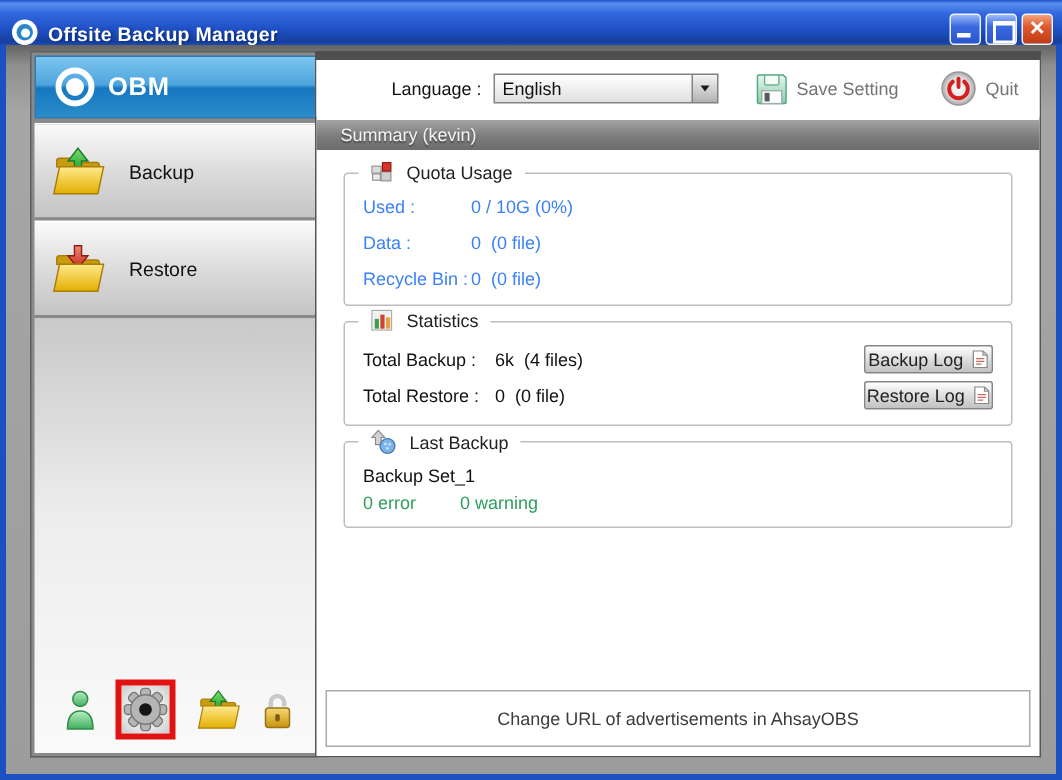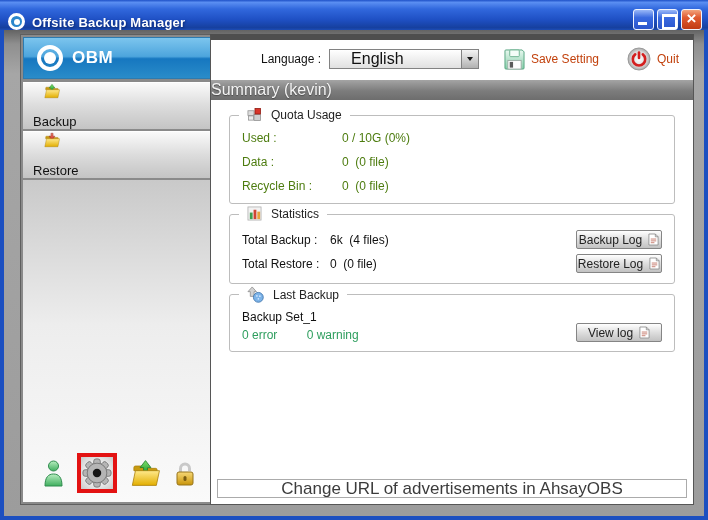--- a/index.html
+++ b/index.html
@@ -31,77 +31,77 @@
     background:linear-gradient(180deg,#636363 0%,#8f8f8f 14px,#a6a6a6 44px,#9c9c9c 100%); }
 
   
   .sidebar { position:absolute; left:16px; top:4px; width:198px; bottom:11px;
     background:#8a8a8a; border:1px solid #5f5f5f; display:flex; flex-direction:column; }
   .logo-btn { height:42px; margin:2px; border:1px solid #2d7bb0; display:flex; align-items:center; padding-left:13px;
     background:linear-gradient(180deg,#7cc5ee 0%,#4da5dd 46%,#1677c0 52%,#2a8cc9 100%); }
   .logo-ring { width:26px; height:26px; border:4px solid #fff; border-radius:50%; position:relative; }
   .logo-ring::after { content:""; position:absolute; inset:3px; background:#fff; border-radius:50%; }
   .logo-text { color:#fff; font-weight:bold; font-size:17px; margin-left:9px; letter-spacing:0.5px; }
-  .nav-btn { height:48px; margin:1px 2px 0; display:flex; padding-left:10px; gap:15px;
+  .nav-btn { height:64px; margin:1px 2px 0; display:flex; align-items:center; padding-left:10px; gap:15px;
     font-size:13px; color:#111; border-top:1px solid #fff; border-bottom:1px solid #8a8a8a;
-    background:linear-gradient(180deg,#fafafa,#dcdcdc 50%,#c4c4c4); cursor:pointer;flex-direction:column; }
+    background:linear-gradient(180deg,#fafafa,#dcdcdc 50%,#c4c4c4); cursor:pointer; }
   .sidebar-fill { flex:1; margin:1px 2px 2px; position:relative;
     background:linear-gradient(180deg,#c9c9c9,#ededed 45%,#fafafa); }
   .footer-icons { position:absolute; bottom:9px; left:0; right:0; display:flex; justify-content:center;
     align-items:center; gap:13px; }
   .gear-box { width:40px; height:40px; border:4px solid #e31212; display:flex; align-items:center;
     justify-content:center; background:radial-gradient(circle,#ffffff 25%,#c9c9c9 100%); }
 
   
   .main { position:absolute; left:206px; right:10px; top:4px; bottom:11px; background:#fff;
     border:1px solid #565656; border-top:6px solid #4e4e4e; display:flex; flex-direction:column; }
   .toolbar { height:38px; background:#fff; display:flex; align-items:center; padding:0 14px; flex:0 0 auto; }
   .lang-label { font-size:12px; color:#111; margin-right:8px;margin-left:36px; }
   .dropdown { width:150px; height:20px; border:1px solid #828282; display:flex; align-items:stretch;
     background:linear-gradient(180deg,#ffffff,#e0e0e0); cursor:pointer; }
-  .dropdown-value { flex:1; font-size:16px; color:#111; padding-left:5px; line-height:18px;margin-left:16px; }
+  .dropdown-value { flex:1; font-size:12px; color:#111; padding-left:5px; line-height:18px; }
   .dropdown-arrow { width:17px; border-left:1px solid #828282; display:flex; align-items:center;
     justify-content:center; background:linear-gradient(180deg,#f4f4f4,#b2b2b2); }
   .tri-down { width:0; height:0; border-left:3.5px solid transparent; border-right:3.5px solid transparent;
     border-top:4.5px solid #1a1a1a; }
   .toolbar-spacer { flex:1; }
-  .tool-btn { display:flex; align-items:center; gap:6px; font-size:12px; color:#c2410c; cursor:pointer; }
+  .tool-btn { display:flex; align-items:center; gap:6px; font-size:12px; color:#737373; cursor:pointer; }
   .tool-btn.save { margin-right:28px; }
 
-  .summary-bar { height:20px; margin-top:2px; flex:0 0 auto; display:flex; align-items:center; padding-left:0;
-    background:linear-gradient(180deg,#a4a4a4,#7c7c7c 55%,#6d6d6d); color:#f4f4f4; font-size:16px;
+  .summary-bar { height:20px; margin-top:2px; flex:0 0 auto; display:flex; align-items:center; padding-left:16px;
+    background:linear-gradient(180deg,#a4a4a4,#7c7c7c 55%,#6d6d6d); color:#f4f4f4; font-size:12px;
     text-shadow:0 1px 1px #4a4a4a; }
 
   .panel-body { flex:1; position:relative; padding:15px 10px 15px; }
 
   .groupbox { border:1px solid #bdbdbd; border-radius:3px; margin:0 8px 10px; padding:15px 12px 8px;
     position:relative; }
   .legend { position:absolute; top:-9px; left:9px; background:#fff; padding:0 8px; display:flex;
     align-items:center; gap:9px; font-size:12px; color:#222; }
 
-  .kv-row { display:flex; font-size:12px; color:#4d7c0f; margin-bottom:10px;gap:28px; }
+  .kv-row { display:flex; font-size:12px; color:#3b82f6; margin-bottom:10px; }
   .kv-label { width:72px; flex:0 0 auto; }
   .kv-value { white-space:pre; }
 
   .stat-row { display:flex; align-items:center; font-size:12px; color:#111; margin-bottom:5px; }
   .stat-label { width:88px; flex:0 0 auto; }
   .stat-value { flex:1; white-space:pre; }
 
   .log-btn { width:86px; height:19px; border:1px solid #858585; border-radius:2px; display:flex;
     align-items:center; justify-content:center; gap:6px; font-size:12px; color:#222; cursor:pointer;
     background:linear-gradient(180deg,#ffffff,#dedede 50%,#c2c2c2); flex:0 0 auto; }
 
   .lb-line { font-size:12px; color:#111; margin-bottom:4px; }
   .lb-status { font-size:12px; margin-top:2px; }
   .green { color:#2e9e5e; }
   .warn-gap { margin-left:26px;margin-top:28px; }
   .viewlog-pos { position:absolute; right:12px; bottom:9px; }
 
-  .ad-bar { position:absolute; left:6px; right:6px; bottom:6px; height:19px; border:1px solid #ababab;
-    background:#fff; display:flex; align-items:center; justify-content:center; font-size:17px; color:#3c3c3c;
+  .ad-bar { position:absolute; left:6px; right:6px; bottom:6px; height:38px; border:1px solid #ababab;
+    background:#fff; display:flex; align-items:center; justify-content:center; font-size:12px; color:#3c3c3c;
     cursor:pointer; }
 
   svg { display:block; }
 </style>
 </head>
 <body>
 
 <svg width="0" height="0" style="position:absolute">
   <defs>
     <linearGradient id="gold" x1="0" y1="0" x2="0" y2="1">
@@ -315,28 +315,20 @@
               <circle cx="13.6" cy="10.8" r="0.9" fill="#cfe6ff"></circle>
               <circle cx="12" cy="13.6" r="0.9" fill="#cfe6ff"></circle>
             </svg>
             <span>Last Backup</span>
           </div>
           <div class="lb-line">Backup Set_1</div>
           <div class="lb-status">
             <span class="green">0 error</span>
             <span class="green warn-gap">0 warning</span>
           </div>
-          <span class="log-btn viewlog-pos">
-            <span>View log</span>
-            <svg width="11" height="13" viewBox="0 0 12 14">
-              <path d="M1 1 h7 l3 3 v9 H1 z" fill="#ffffff" stroke="#8a8a8a" stroke-width="0.9"></path>
-              <path d="M8 1 v3 h3" fill="none" stroke="#8a8a8a" stroke-width="0.9"></path>
-              <path d="M3 6.5 h6 M3 8.5 h6 M3 10.5 h4" stroke="#c06a5a" stroke-width="0.9"></path>
-            </svg>
-          </span>
         </div>
 
       </div>
 
       <div class="ad-bar">
         <span>Change URL of advertisements in AhsayOBS</span>
       </div>
 
     </div>
   </div>

